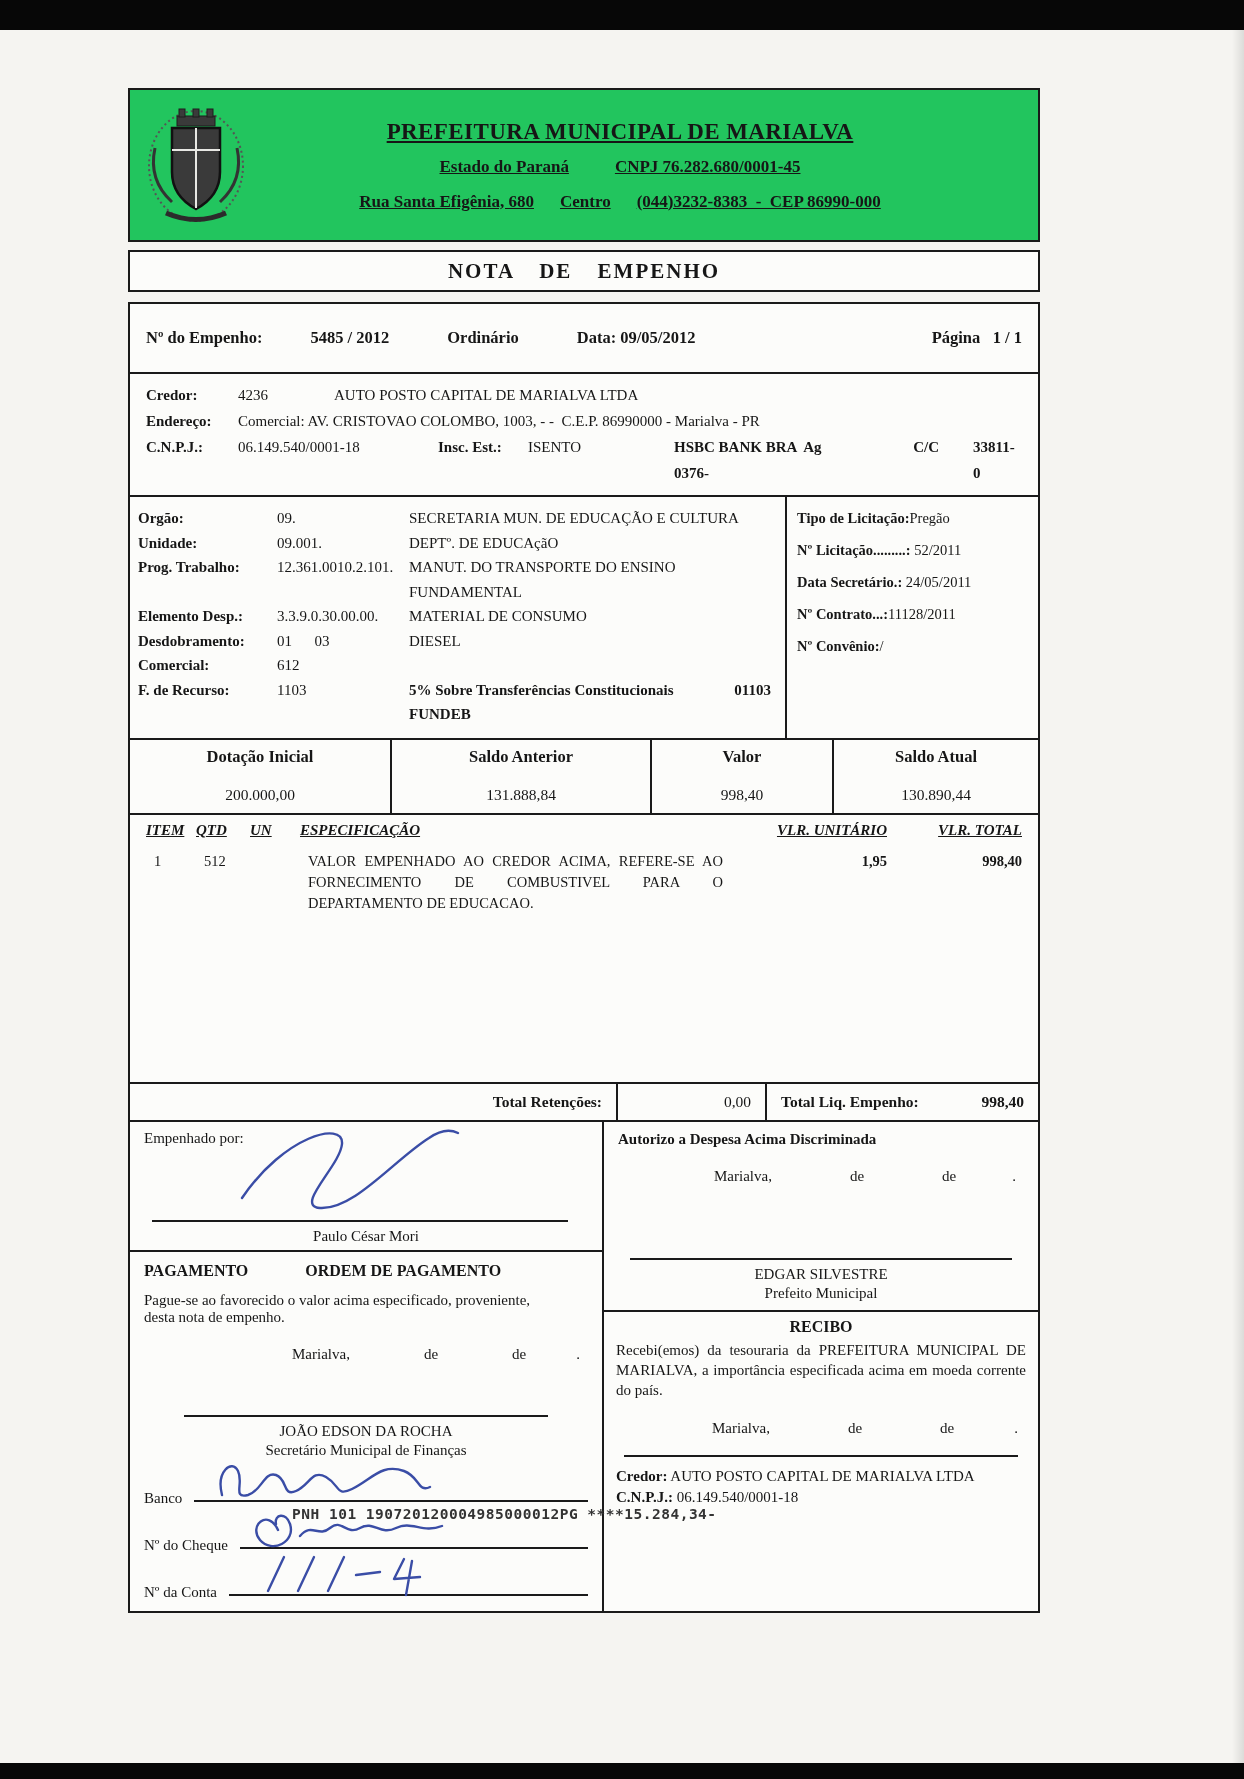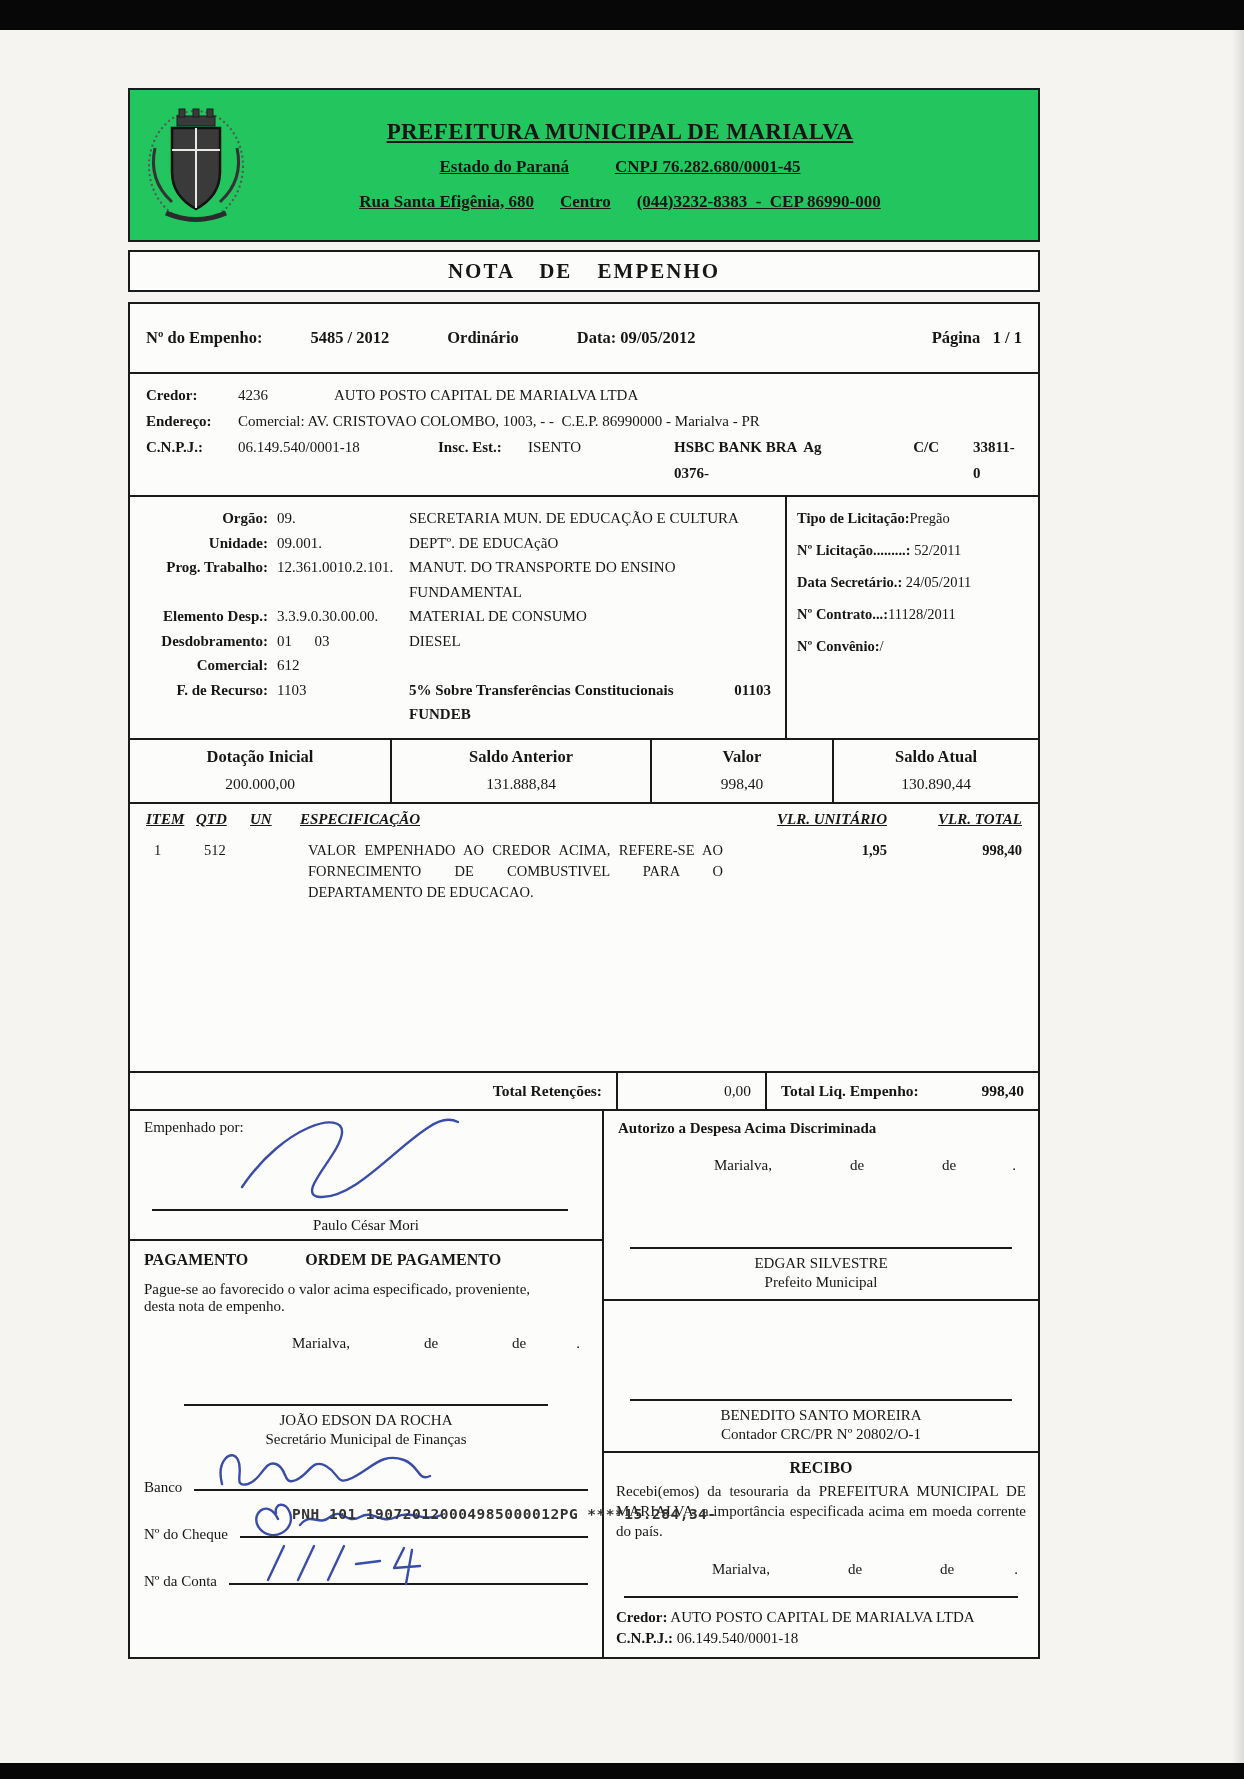--- a/index.html
+++ b/index.html
@@ -46,36 +46,36 @@
   .cnpjv{flex:0 0 200px}
   .inscl{flex:0 0 84px}
   .inscv{flex:0 0 146px;margin-left:6px}
   .ccl{margin-left:50px}
   .ccv{margin-left:34px}
 
   
   .sec-orgao{display:flex;align-items:stretch}
   .orgao-left{flex:1;padding:9px 0 11px 8px}
   .o-row{display:flex;line-height:24.5px;font-size:15px;align-items:baseline}
-  .ol{flex:0 0 130px;text-align:right;padding-right:9px}
+  .ol{flex:0 0 130px;text-align:left;padding-right:9px}
   .oc{flex:0 0 132px}
   .od{flex:1}
   .oe{margin-left:auto;padding-right:14px}
   .orgao-right{flex:0 0 235px;border-left:2px solid #1a1a1a;padding:11px 6px 10px 10px;font-size:14.5px}
   .l-row{line-height:20px;margin-bottom:12px}
 
   
   .sec-saldos{display:flex;text-align:center}
   .s-col{padding:7px 0 9px}
   .s-c1{flex:0 0 260px}
   .s-c2{flex:0 0 258px;border-left:2px solid #1a1a1a}
   .s-c3{flex:0 0 180px;border-left:2px solid #1a1a1a}
   .s-c4{flex:1;border-left:2px solid #1a1a1a}
   .s-h{font-size:16.5px}
-  .s-v{font-size:15.5px;margin-top:8px}
+  .s-v{font-size:15.5px;margin-top:19px}
 
   
   .i-head{display:flex;padding:7px 16px 2px;font-size:15px;font-style:italic;font-weight:bold}
   .c-item{flex:0 0 50px}
   .c-qtd{flex:0 0 54px}
   .c-un{flex:0 0 50px}
   .c-esp{flex:1;padding-right:34px}
   .c-unit{flex:0 0 130px;text-align:right}
   .c-tot{flex:0 0 135px;text-align:right}
   .i-row{display:flex;padding:10px 16px 0;font-size:14.5px;line-height:21px;align-items:flex-start}
@@ -383,27 +383,20 @@
             <span class="de">de</span>
             <span class="de">de</span>
             <span class="dot">.</span>
           </div>
           <div class="sign-block abs-sign">
             <div class="sign-line"></div>
             <div>EDGAR SILVESTRE</div>
             <div>Prefeito Municipal</div>
           </div>
         </div>
-        <div class="br-b bt">
-          <div class="sign-block abs-sign">
-            <div class="sign-line"></div>
-            <div>BENEDITO SANTO MOREIRA</div>
-            <div>Contador CRC/PR Nº 20802/O-1</div>
-          </div>
-        </div>
         <div class="br-c bt">
           <div class="recibo-title">RECIBO</div>
           <div class="recibo-text">Recebi(emos) da tesouraria da PREFEITURA MUNICIPAL DE MARIALVA, a importância especificada acima em moeda corrente do país.</div>
           <div class="mde-row">
             <span class="city">Marialva,</span>
             <span class="de">de</span>
             <span class="de">de</span>
             <span class="dot">.</span>
           </div>
           <div class="recibo-line"></div>

